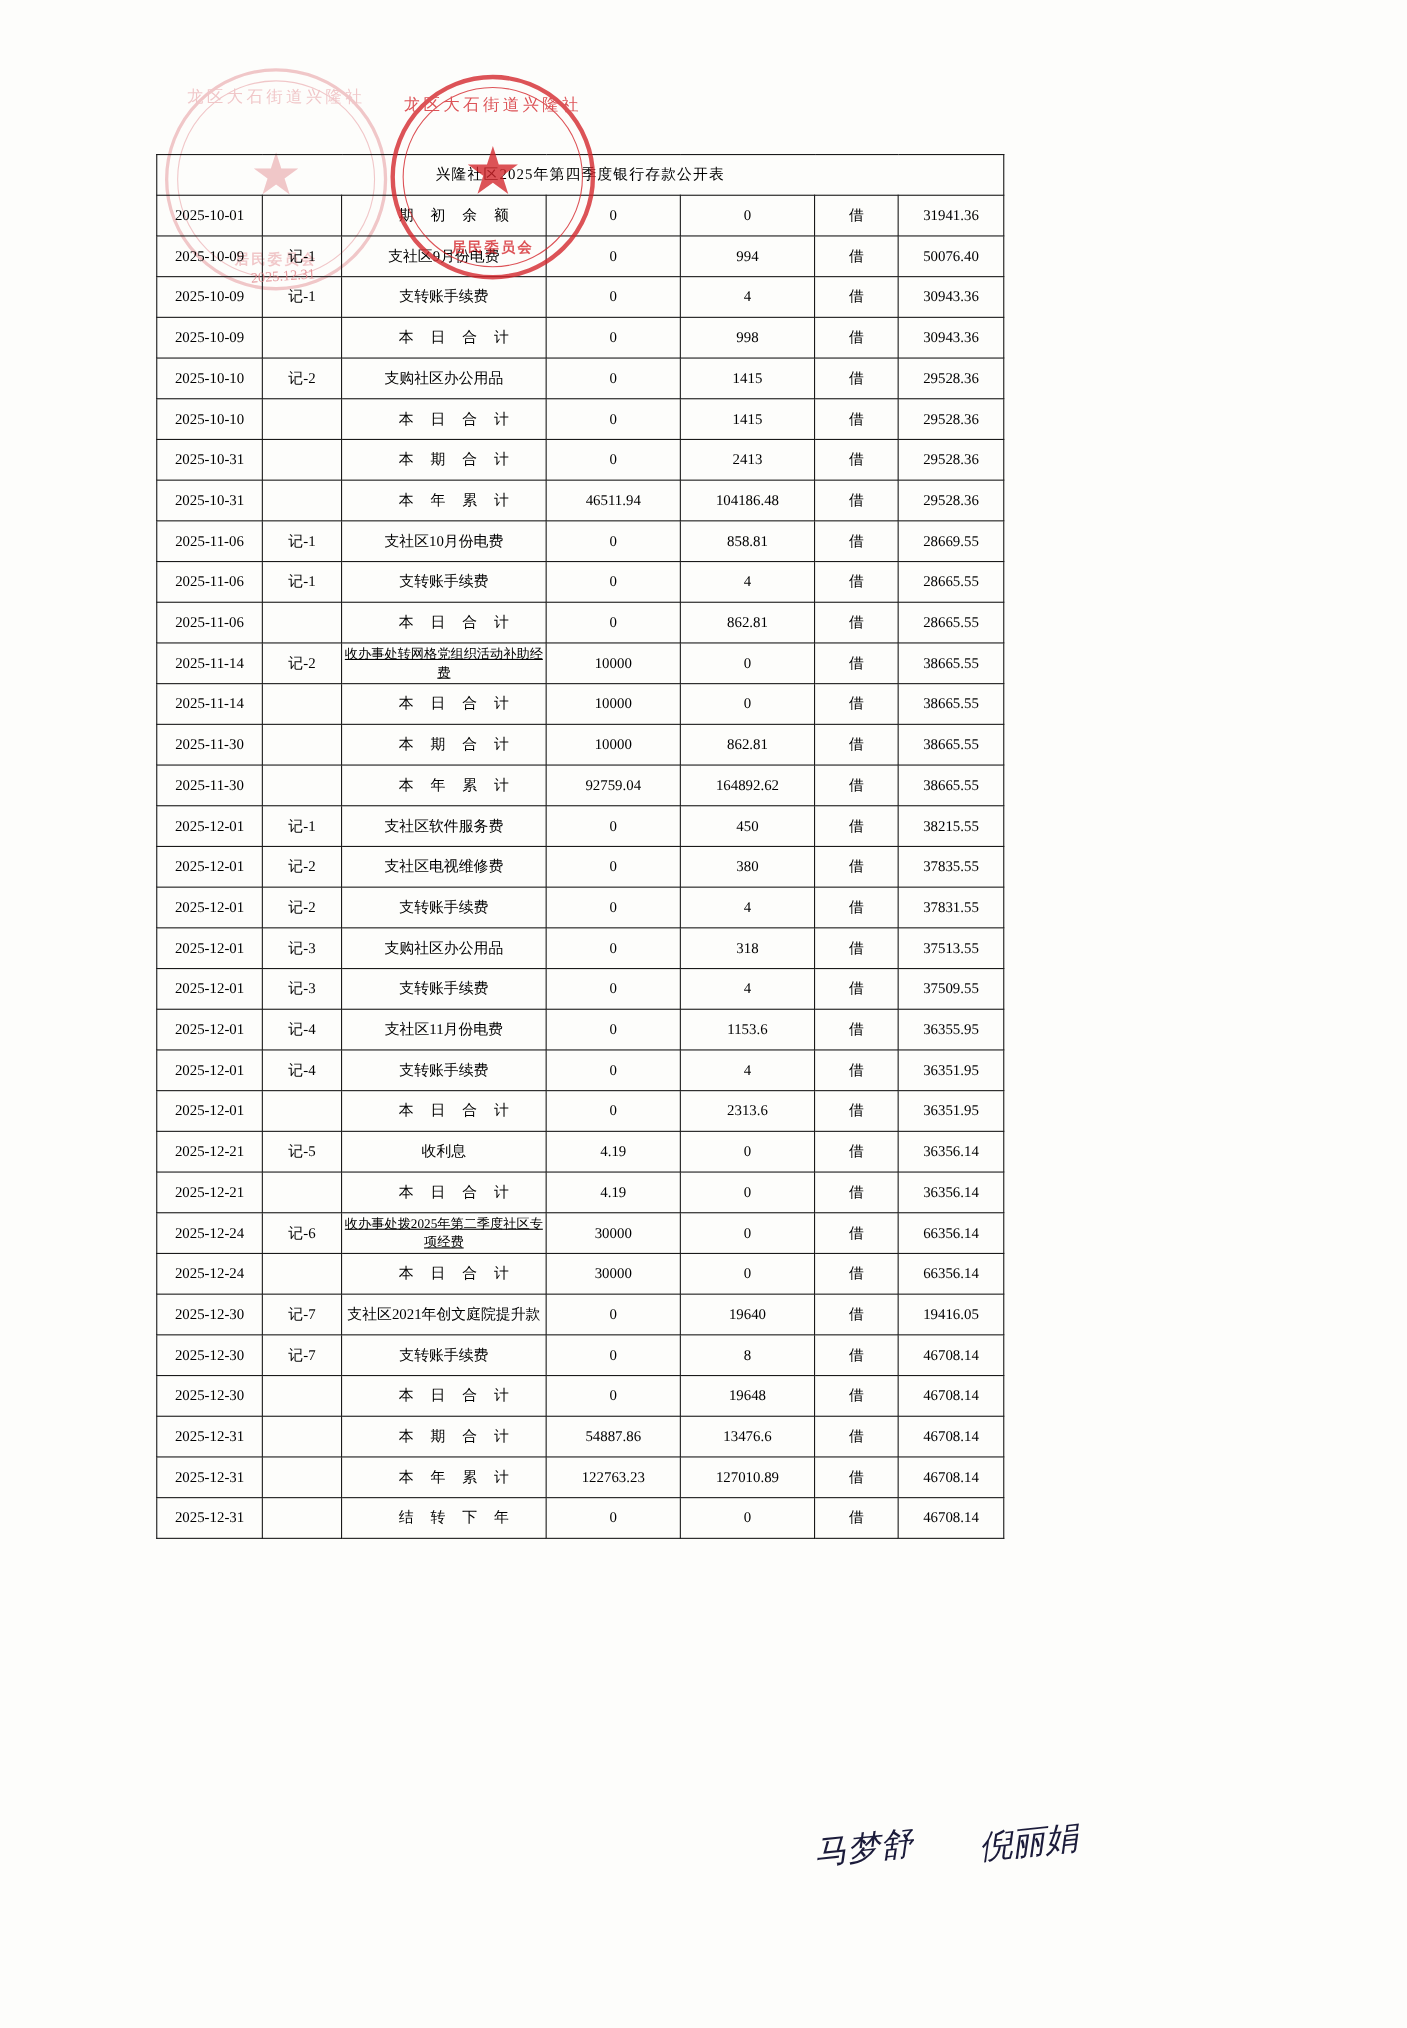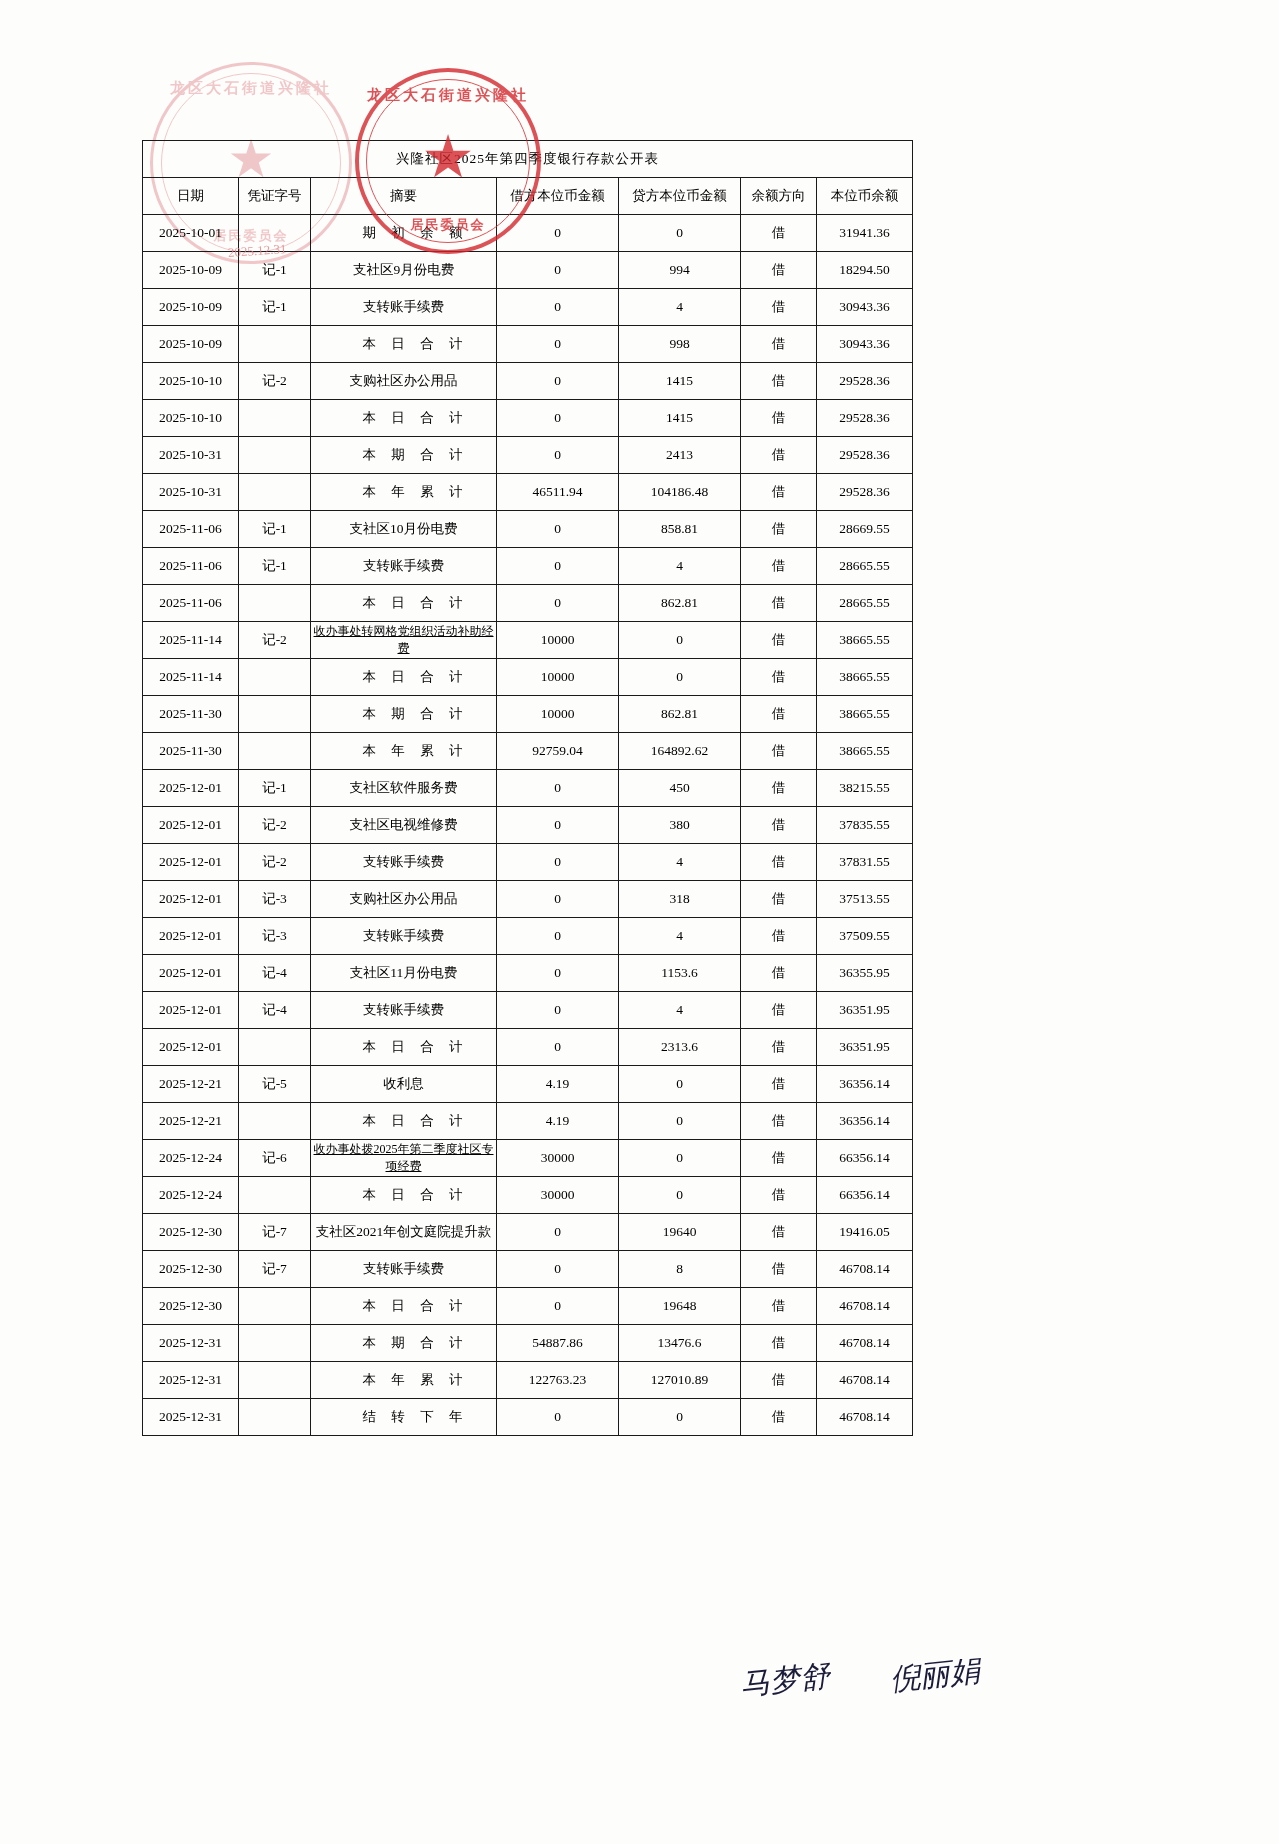--- a/index.html
+++ b/index.html
@@ -101,21 +101,21 @@
     line-height: 1;
   }
   .stamp-arc-top {
     position: absolute;
     left: 0; top: 14px;
     width: 100%;
     text-align: center;
     font-size: 15px;
     color: #d4242a;
     letter-spacing: 3px;
-    font-weight: bold;
+    font-weight: normal;
   }
   .stamp-arc-bottom {
     position: absolute;
     left: 0; bottom: 16px;
     width: 100%;
     text-align: center;
     font-size: 13px;
     color: #d4242a;
     letter-spacing: 2px;
     font-weight: bold;
@@ -180,46 +180,37 @@
           <col class="c-summary">
         <col class="c-debit">
           <col class="c-credit">
           <col class="c-dir">
           <col class="c-bal">
       </colgroup>
       <tbody id="ledger-body">
         <tr class="title-row">
           <td colspan="7">兴隆社区2025年第四季度银行存款公开表</td>
         </tr>
-        <tr class="head-row">
-          <td>日期</td>
-          <td>凭证字号</td>
-          <td>摘要</td>
-          <td>借方本位币金额</td>
-          <td>贷方本位币金额</td>
-          <td>余额方向</td>
-          <td>本位币余额</td>
-        </tr>
       <tr>
             <td class="num">2025-10-01</td>
             <td></td>
             <td class="summary-cell spaced">期 初 余 额</td>
             <td class="num">0</td>
             <td class="num">0</td>
             <td>借</td>
             <td class="num">31941.36</td>
           </tr>
           <tr>
             <td class="num">2025-10-09</td>
             <td>记-1</td>
             <td class="summary-cell">支社区9月份电费</td>
             <td class="num">0</td>
             <td class="num">994</td>
             <td>借</td>
-            <td class="num">18294.50</td>
+            <td class="num">50076.40</td>
           </tr>
           <tr>
             <td class="num">2025-10-09</td>
             <td>记-1</td>
             <td class="summary-cell">支转账手续费</td>
             <td class="num">0</td>
             <td class="num">4</td>
             <td>借</td>
             <td class="num">30943.36</td>
           </tr>

